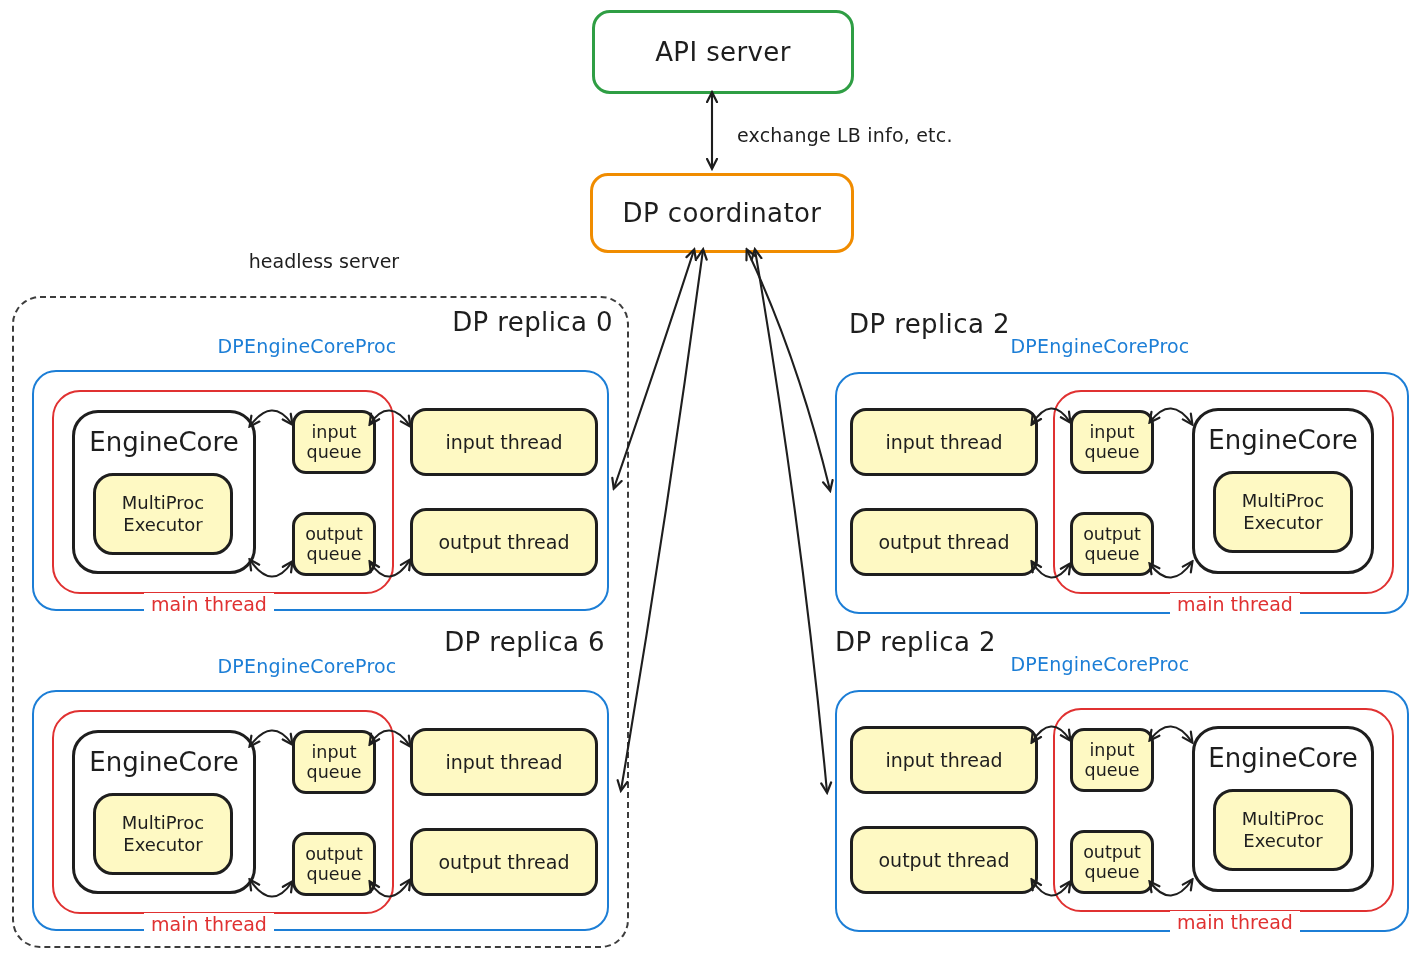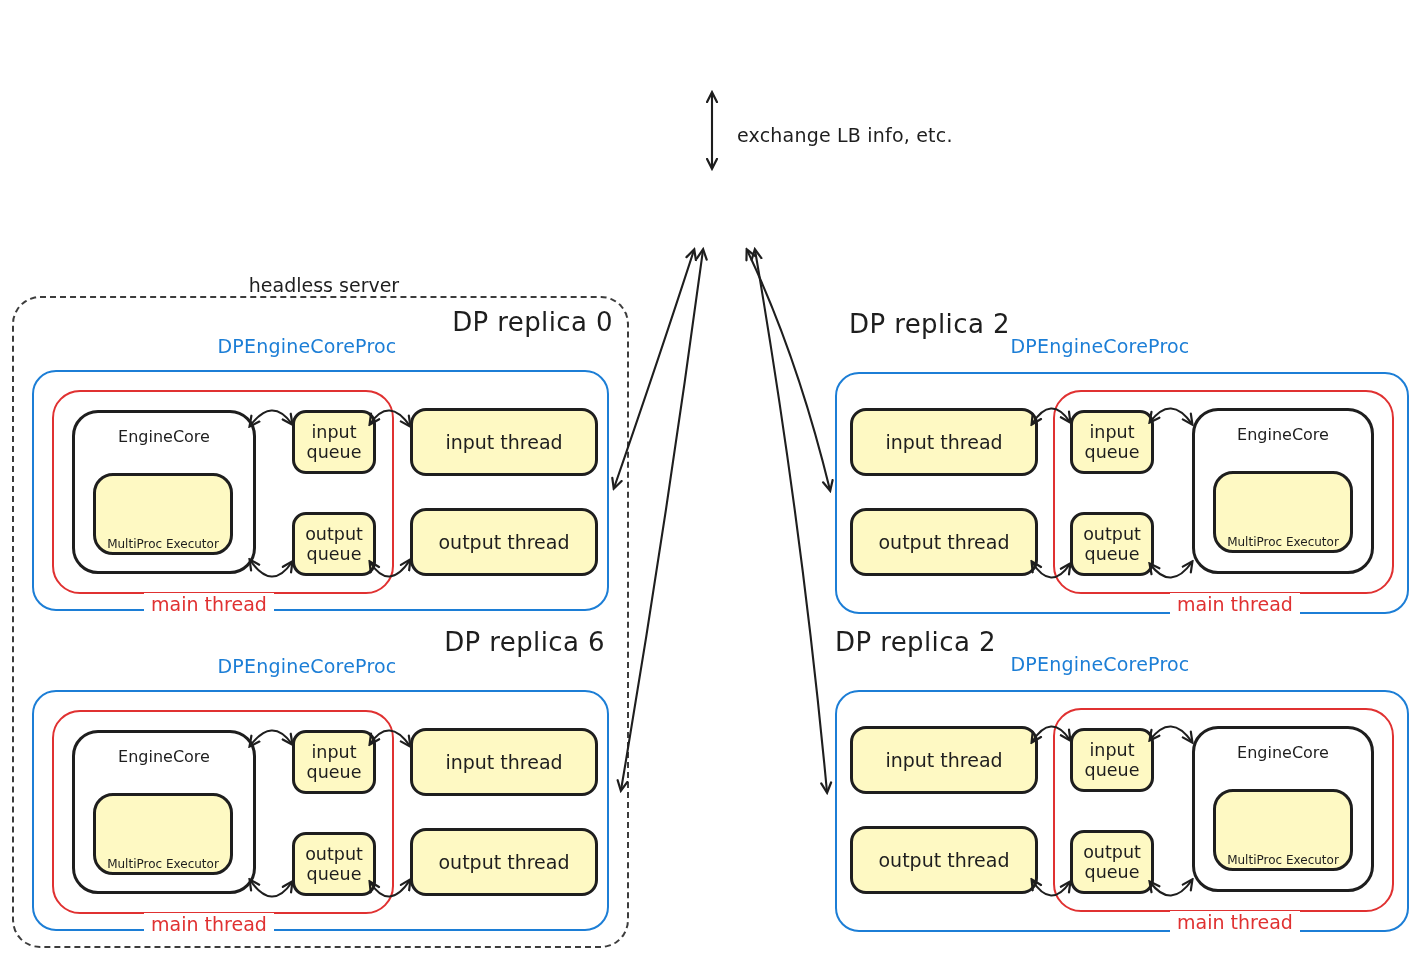--- a/index.html
+++ b/index.html
@@ -24,38 +24,44 @@
   .replica-title{position:absolute;top:0;font-size:26px;letter-spacing:.4px;white-space:nowrap;}
   .proc-label{position:absolute;font-size:19px;color:#1c7ed6;text-align:center;letter-spacing:.2px;white-space:nowrap;}
   .bluebox{position:absolute;border:2.8px solid #1c7ed6;border-radius:24px;background:transparent;}
   .redbox{position:absolute;border:2.6px solid #e03131;border-radius:28px;background:transparent;}
   .comp{
     position:absolute;display:flex;align-items:center;justify-content:center;
     border:3px solid #1e1e1e;background:#fef9c3;text-align:center;
   }
   .comp span{display:block;width:100%;text-align:center;}
   .engine{border-radius:26px;background:transparent;}
-  .engine-label{position:absolute;top:14px;left:0;right:0;text-align:center;font-size:16px;}
-  .executor{left:18px;top:60px;width:140px;height:82px;border-radius:20px;font-size:12px;line-height:1.25;padding:0 6px;box-sizing:border-box;align-items:flex-end;}
+  .engine-label{position:absolute;top:14px;left:0;right:0;text-align:center;font-size:26px;}
+  .executor{left:18px;top:60px;width:140px;height:82px;border-radius:20px;font-size:18px;line-height:1.25;padding:0 6px;box-sizing:border-box;}
   .queue{width:78px;height:58px;border-radius:14px;font-size:17.5px;line-height:1.15;}
   .thread{width:182px;height:62px;border-radius:16px;font-size:19px;}
   .main-thread-label{
     position:absolute;width:130px;text-align:center;color:#e03131;font-size:19px;
     background:#fff;line-height:22px;height:22px;
   }
   svg.overlay{position:absolute;left:0;top:0;pointer-events:none;}
 </style>
 </head>
 <body>
 
 <div id="canvas">
 
+  <div class="node api" style="left:592px;top:10px;width:256px;height:78px;">
+    <span>API server</span>
+  </div>
+  <div class="node coord" style="left:590px;top:173px;width:258px;height:74px;">
+    <span>DP coordinator</span>
+  </div>
   <div class="edge-label" style="left:737px;top:124px;">exchange LB info, etc.</div>
 
-  <div class="headless-label" style="left:214px;top:250px;width:220px;margin-top:24px;">headless server</div>
+  <div class="headless-label" style="left:214px;top:250px;width:220px;">headless server</div>
   <div class="dashed-group" style="left:12px;top:296px;width:613px;height:648px;"></div>
 
   <div class="replica" style="left:32px;top:307px;width:578px;height:315px;padding-left:8px;">
     <div class="replica-title" style="right:5px;">DP replica 0</div>
     <div class="proc-label" style="left:150px;top:28px;width:250px;">DPEngineCoreProc</div>
     <div class="bluebox" style="left:0;top:63px;width:573px;height:237px;"></div>
     <div class="redbox" style="left:20px;top:83px;width:338px;height:200px;"></div>
     <div class="comp engine" style="left:40px;top:103px;width:178px;height:158px;">
       <div class="engine-label">EngineCore</div>
       <div class="comp executor">

